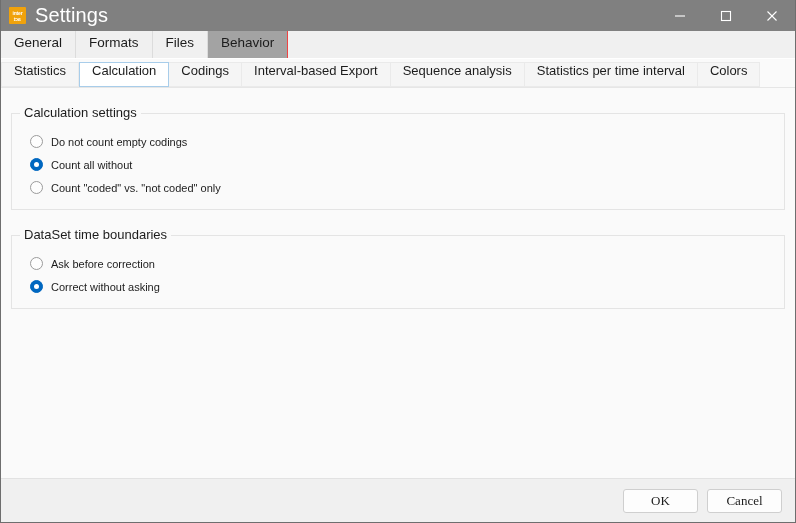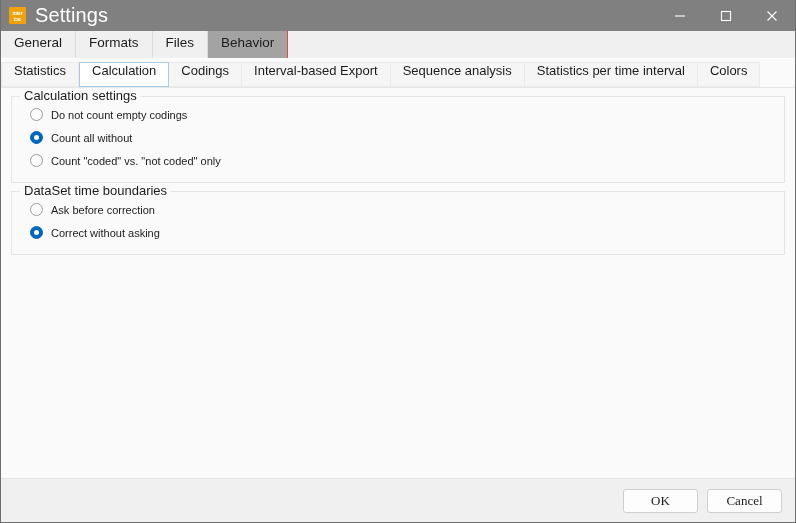--- a/index.html
+++ b/index.html
@@ -150,22 +150,22 @@
   .content {
     flex: 1;
     background: #fafafa;
     padding: 0 10px;
     position: relative;
     overflow: hidden;
   }
   .groupbox {
     position: relative;
     border: 1px solid #e4e4e4;
-    margin-top: 8px;
-    padding: 6px 12px 10px 12px;
+    margin-top: 25px;
+    padding: 16px 12px 10px 12px;
     box-sizing: border-box;
   }
   .groupbox > .gb-title {
     position: absolute;
     top: -9px;
     left: 8px;
     background: #fafafa;
     padding: 0 4px;
     font-size: 13px;
     color: #1c1c1c;

